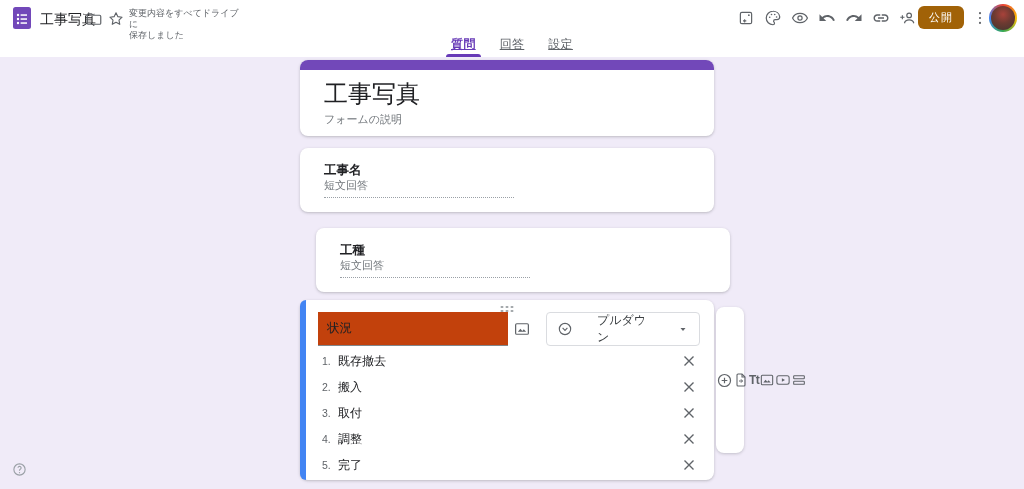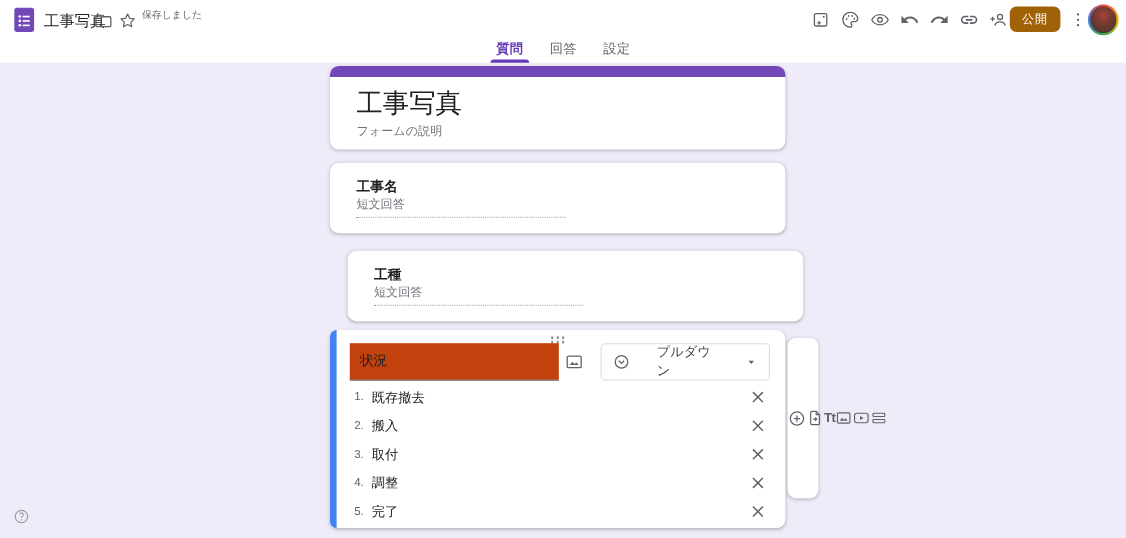--- a/index.html
+++ b/index.html
@@ -23,21 +23,21 @@
   .more-btn { position:absolute; left:971px; top:9px; }
   .avatar { position:absolute; left:989px; top:4px; width:28px; height:28px; border-radius:50%;
             background:conic-gradient(#ea4335, #fbbc04, #34a853, #4285f4, #ea4335);
             display:flex; align-items:center; justify-content:center; cursor:pointer; border:none; padding:0; }
   .avatar-inner { width:24px; height:24px; border-radius:50%;
             background:radial-gradient(circle at 50% 35%, #a8423a 0%, #6d3a31 45%, #41352f 100%); }
 
   
   .tabs { position:absolute; left:0; top:32px; width:1024px; height:25px; display:flex; justify-content:center; gap:14px; }
   .tab { position:relative; height:25px; padding:0 5px; font-size:12px; color:#5f6368; background:none; border:none;
-         cursor:pointer; letter-spacing:.3px; font-family:"Liberation Sans", sans-serif; }
+         cursor:pointer; letter-spacing:.3px; font-family:"Liberation Sans", sans-serif;text-decoration:underline; }
   .tab.active { color:#673ab7; font-weight:bold; }
   .tab.active::after { content:""; position:absolute; left:0; right:0; bottom:0; height:3px; background:#673ab7;
          border-radius:3px 3px 0 0; }
 
   
   .card { position:absolute; left:300px; width:414px; background:#fff; border-radius:8px;
           box-shadow:0 1px 2px rgba(60,64,67,.18), 0 1px 3px 1px rgba(60,64,67,.08); }
   .title-card { top:60px; height:76px; }
   .title-topbar { position:absolute; left:0; top:0; width:100%; height:10px; background:#7248b9; border-radius:8px 8px 0 0; }
   .form-title { position:absolute; left:24px; top:18px; font-size:24px; color:#202124; }
@@ -104,20 +104,21 @@
           <path d="M3 6.5c0-.8.7-1.5 1.5-1.5h4.2l2 2h8.8c.8 0 1.5.7 1.5 1.5v9c0 .8-.7 1.5-1.5 1.5h-15c-.8 0-1.5-.7-1.5-1.5z" fill="none" stroke="#5f6368" stroke-width="1.6"></path>
         </svg>
     </button>
     <button class="icon-btn star-btn">
       <svg class="h-icon" viewBox="0 0 24 24">
           <path d="M12 3.8l2.5 5.1 5.6.7-4.1 3.9 1 5.6-5-2.7-5 2.7 1-5.6-4.1-3.9 5.6-.7z" fill="none" stroke="#5f6368" stroke-width="1.5" stroke-linejoin="round"></path>
         </svg>
     </button>
 
     <div class="saved">
+      <div>変更内容をすべてドライブに</div>
       <div>保存しました</div>
     </div>
 
     <div class="right-icons">
       <button class="icon-btn">
         <svg class="h-icon" viewBox="0 0 24 24">
             <rect x="4.5" y="4.5" width="15" height="15" rx="2" fill="none" stroke="#5f6368" stroke-width="1.6"></rect>
             <path d="M8 15.8h4.4M10.2 13.6V18" stroke="#5f6368" stroke-width="1.4" fill="none"></path>
             <circle cx="15.8" cy="8.2" r="1.2" fill="#5f6368"></circle>
           </svg>

